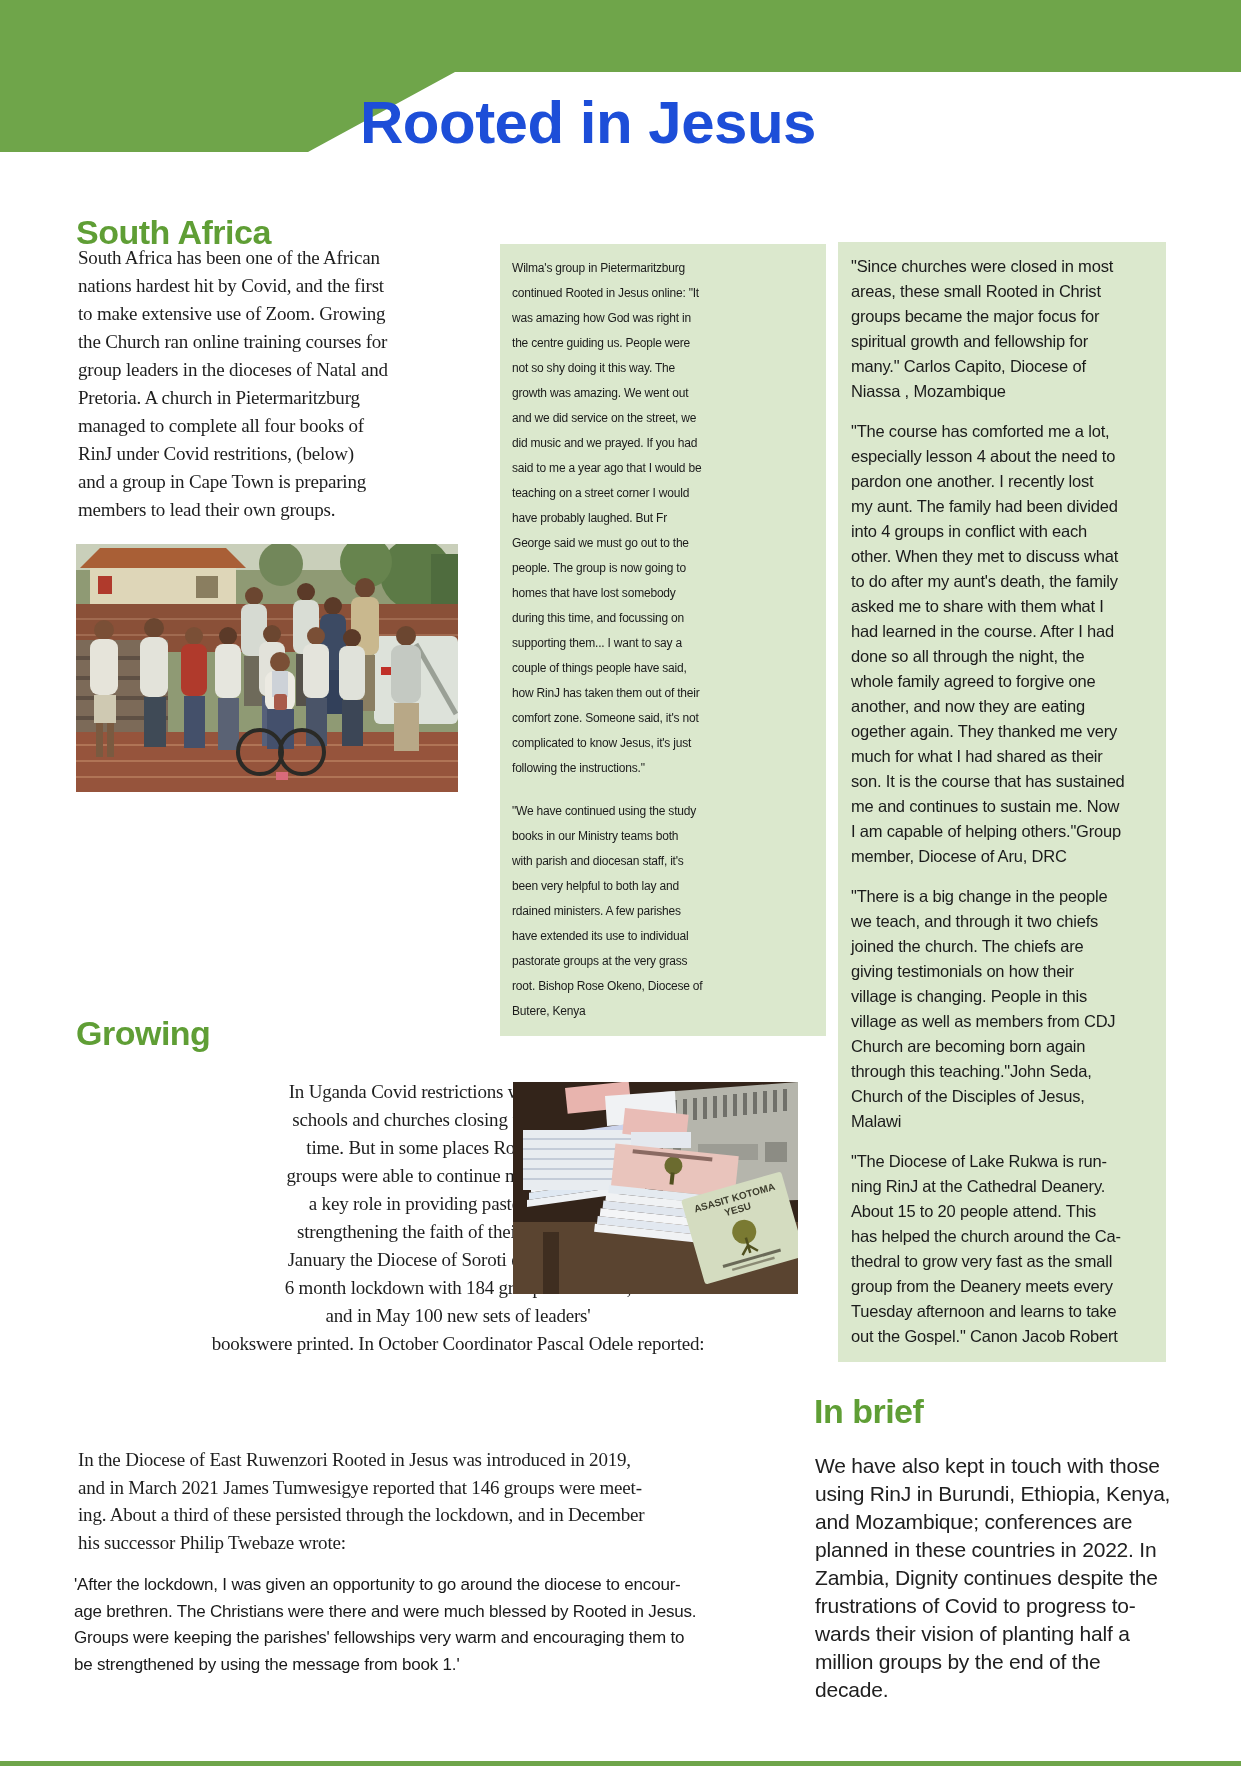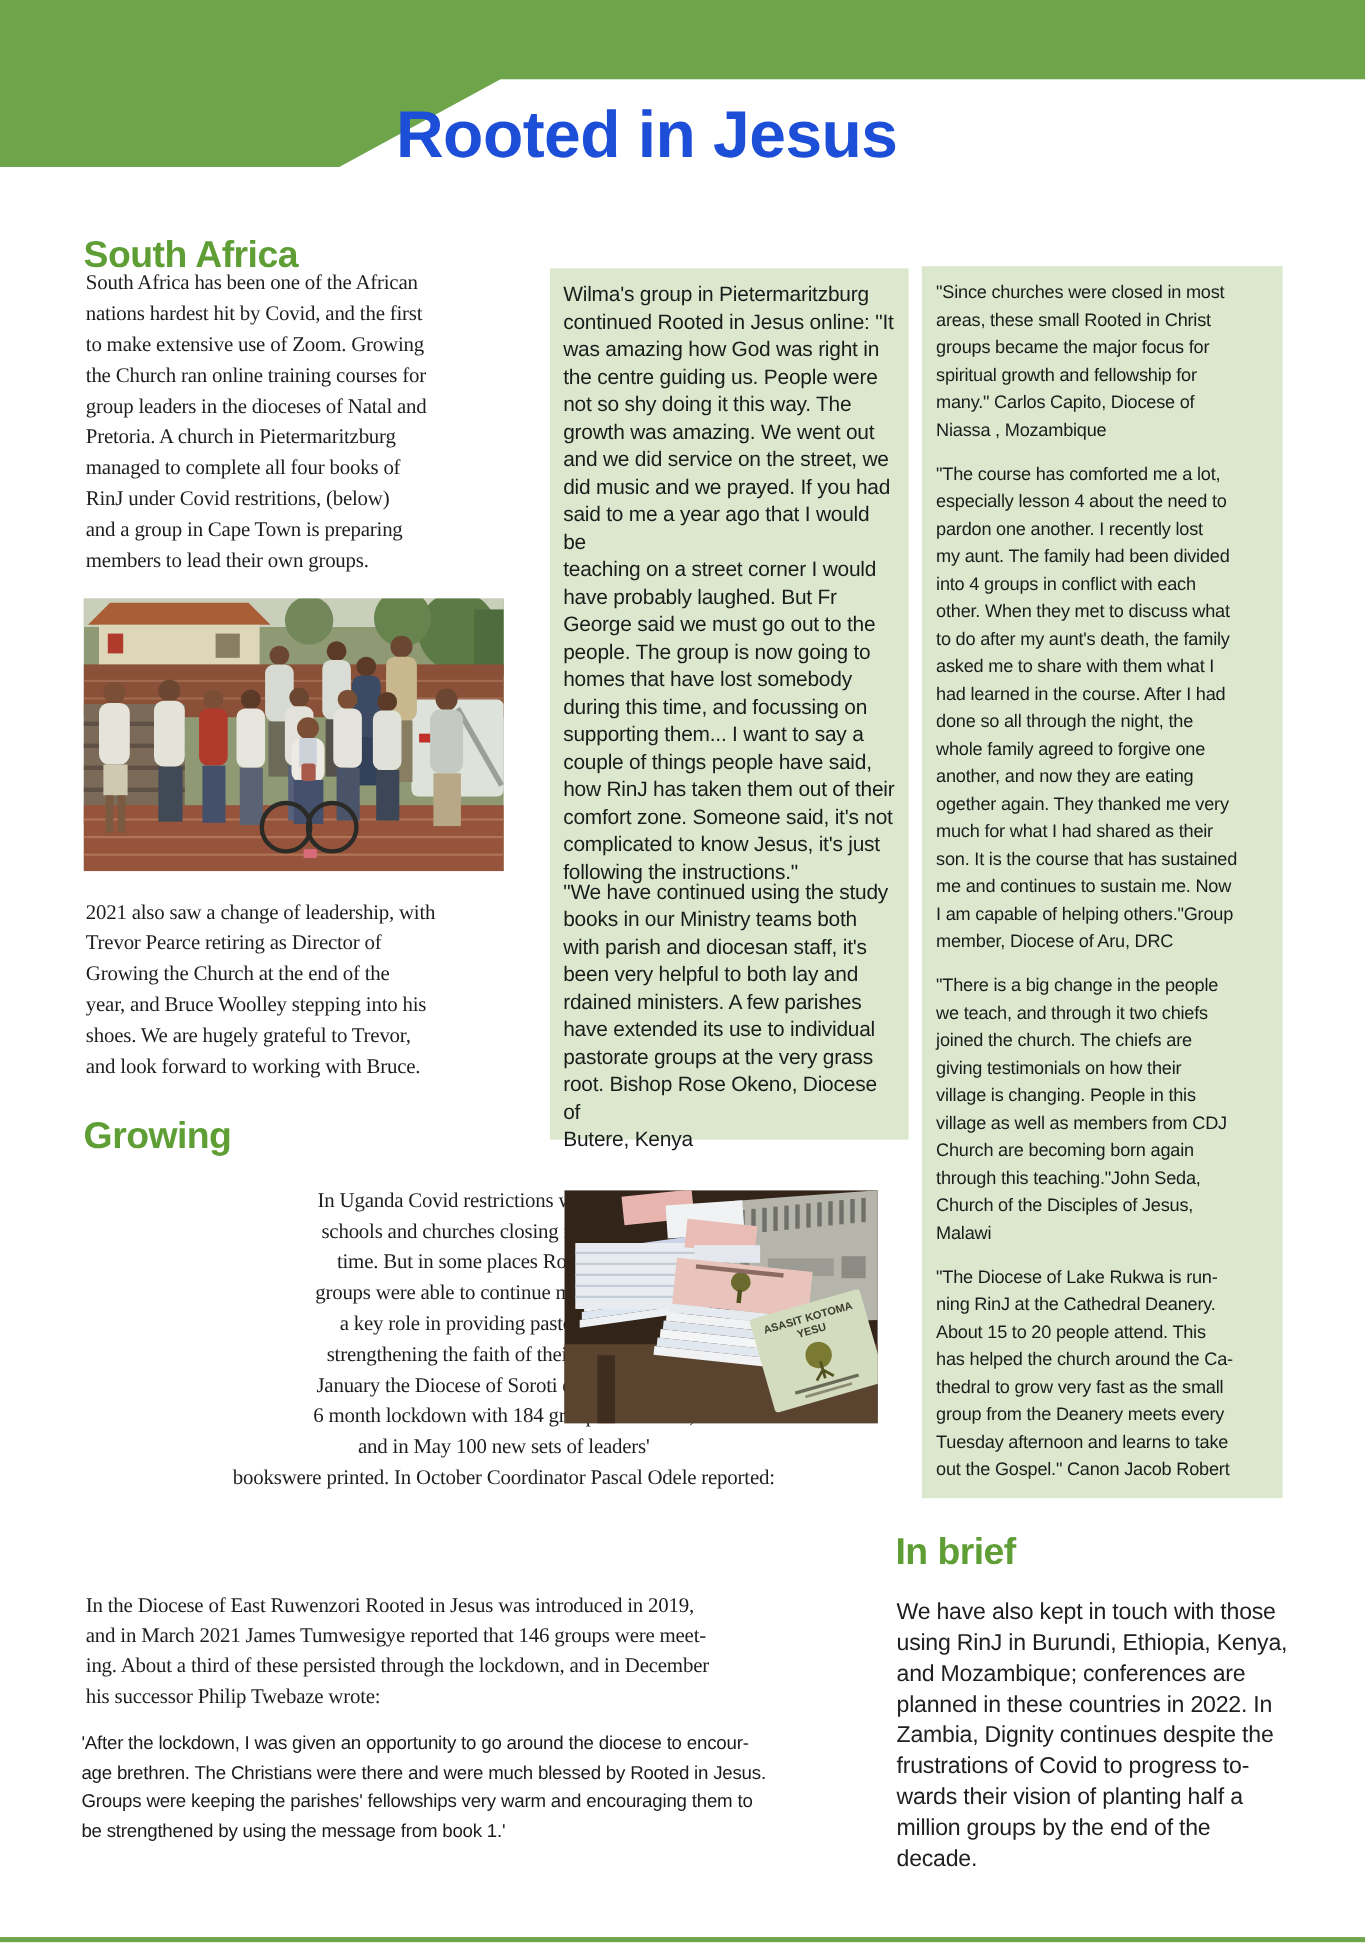--- a/index.html
+++ b/index.html
@@ -34,21 +34,21 @@
   .sa-para2{left:78px;top:816px;width:420px;}
   .ug-para1{left:78px;top:1078px;width:760px;text-align:center;}
   .ug-quote1{left:74px;top:1376px;width:760px;}
   .ug-para2{left:78px;top:1446px;width:760px;line-height:27.5px;}
   .ug-quote2{left:74px;top:1572px;width:760px;}
   
   .green-box{position:absolute;background:#DBE8CD;}
   .mid-box{left:500px;top:244px;width:326px;height:792px;}
   .right-box{left:838px;top:242px;width:328px;height:1120px;}
   .box-txt{position:absolute;white-space:pre-line;letter-spacing:-0.2px;color:#1b1b1b;}
-  .mid-txt{left:12px;width:304px;font-size:19px;line-height:25px;}
+  .mid-txt{left:12px;width:304px;font-size:12px;line-height:25px;}
   .mid-p1{top:12px;}
   .mid-p2{top:555px;}
   .right-txt{left:13px;width:306px;font-size:16.5px;line-height:25px;}
   .r-p1{top:12px;}
   .r-p2{top:177px;}
   .r-p3{top:642px;}
   .r-p4{top:907px;}
   .inbrief-para{left:815px;top:1452px;width:360px;font-size:21px;line-height:28px;letter-spacing:-0.2px;}
   
   .photo{position:absolute;display:block;}
@@ -184,26 +184,20 @@
       <rect x="189" y="127" width="30" height="40" rx="9" fill="#eceae2"></rect>
       <rect x="196" y="127" width="16" height="26" fill="#cdd2d8"></rect>
       <rect x="191" y="165" width="27" height="40" fill="#44506c"></rect>
       <rect x="198" y="150" width="13" height="16" rx="3" fill="#a85a4a"></rect>
       <circle cx="184" cy="208" r="22" fill="none" stroke="#2a2a26" stroke-width="4"></circle>
       <circle cx="226" cy="208" r="22" fill="none" stroke="#2a2a26" stroke-width="4"></circle>
       <rect x="200" y="228" width="12" height="8" fill="#d86a7a"></rect>
     </g>
   </svg>
 
-  <div class="txt body-l sa-para2">2021 also saw a change of leadership, with
-Trevor Pearce retiring as Director of
-Growing the Church at the end of the
-year, and Bruce Woolley stepping into his
-shoes. We are hugely grateful to Trevor,
-and look forward to working with Bruce.</div>
 
   <div class="section-heading h-uganda">Growing</div>
   <div class="txt body-l ug-para1">In Uganda Covid restrictions were strict, with
 schools and churches closing for months at a
 time. But in some places Rooted in Jesus
 groups were able to continue meeting, playing
 a key role in providing pastoral care and
 strengthening the faith of their members. In
 January the Diocese of Soroti emerged from a
 6 month lockdown with 184 groups still intact,

